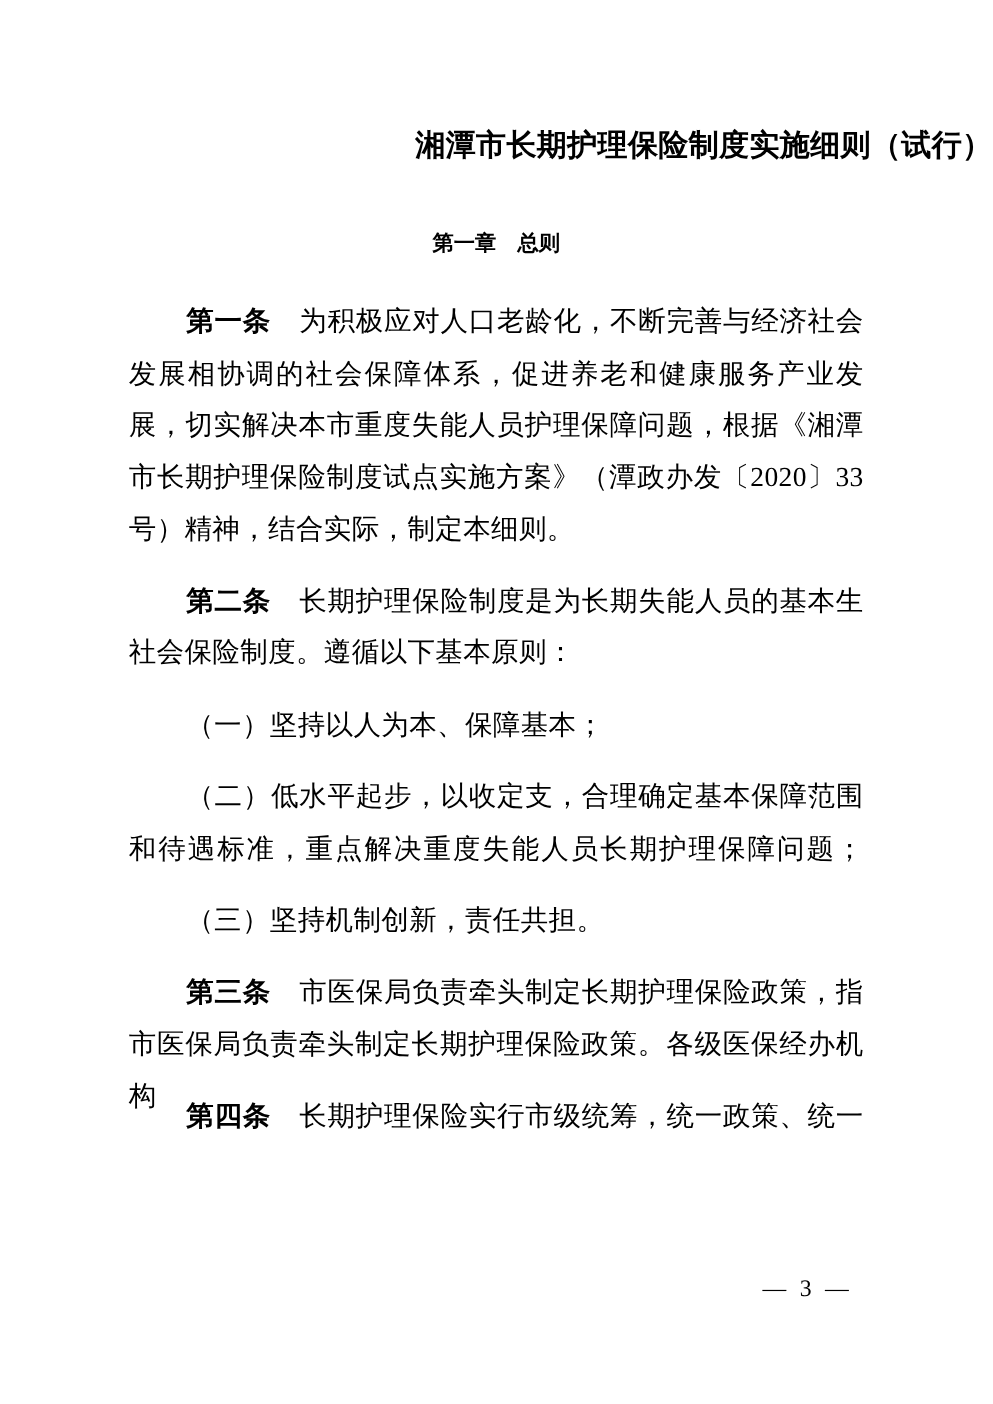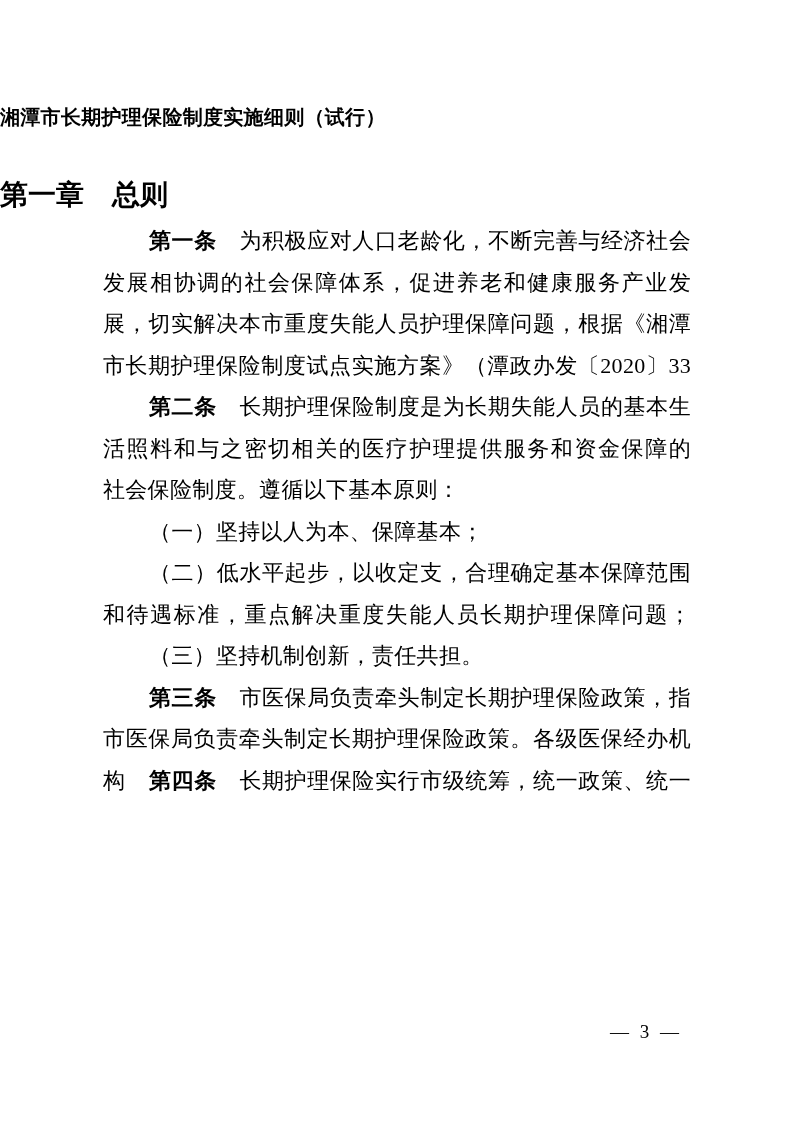--- a/index.html
+++ b/index.html
@@ -15,34 +15,35 @@
     background: #ffffff;
     color: #000000;
     overflow: hidden;
   }
   .doc-title {
     position: absolute;
     top: 97px;
     left: 0;
     right: 0;
     margin: 0;
-    text-align: left;
-    font-size: 20px;
+    text-align: right;
+    font-size: 24px;
     line-height: 40px;
     font-weight: 700;
     letter-spacing: 0.3px;
     font-family: Liberation Serif, serif;
   }
   .chapter {
     position: absolute;
     top: 180px;
     left: 0;
     right: 0;
     margin: 0;
-    font-size: 28px;
+    text-align: center;
+    font-size: 17px;
     line-height: 29px;
     font-weight: 700;
     font-family: "Liberation Sans", "DejaVu Sans", sans-serif;
   }
   .body-text {
     position: absolute;
     top: 220px;
     left: 103px;
     width: 588px;
   }
@@ -53,20 +54,21 @@
     white-space: nowrap;
     letter-spacing: 0.3px;
   }
   .line.fill {
     white-space: normal;
     text-align: justify;
     text-align-last: justify;
   }
   .line.indent {
     text-indent: 46px;
+    margin-top: 16px;
   }
   .line b.kw {
     font-weight: 700;
     font-family: "Liberation Sans", "DejaVu Sans", sans-serif;
   }
   .pagenum {
     position: absolute;
     top: 1020px;
     right: 112px;
     font-size: 19px;
@@ -81,22 +83,22 @@
 <div class="page">
   <h1 class="doc-title">湘潭市长期护理保险制度实施细则（试行）</h1>
 
   <h2 class="chapter">第一章　总则</h2>
 
   <div class="body-text" id="body-lines">
       <div class="line indent fill"><b class="kw">第一条</b><span>　为积极应对人口老龄化，不断完善与经济社会</span></div>
       <div class="line fill"><b class="kw"></b><span>发展相协调的社会保障体系，促进养老和健康服务产业发</span></div>
       <div class="line fill"><b class="kw"></b><span>展，切实解决本市重度失能人员护理保障问题，根据《湘潭</span></div>
       <div class="line fill"><b class="kw"></b><span>市长期护理保险制度试点实施方案》（潭政办发〔2020〕33</span></div>
+      <div class="line"><b class="kw"></b><span>号）精神，结合实际，制定本细则。</span></div>
       <div class="line indent fill"><b class="kw">第二条</b><span>　长期护理保险制度是为长期失能人员的基本生</span></div>
-      <div class="line fill"><b class="kw"></b><span>活照料和与之密切相关的医疗护理提供服务和资金保障的</span></div>
       <div class="line"><b class="kw"></b><span>社会保险制度。遵循以下基本原则：</span></div>
       <div class="line indent"><b class="kw"></b><span>（一）坚持以人为本、保障基本；</span></div>
       <div class="line indent fill"><b class="kw"></b><span>（二）低水平起步，以收定支，合理确定基本保障范围</span></div>
       <div class="line fill"><b class="kw"></b><span>和待遇标准，重点解决重度失能人员长期护理保障问题；</span></div>
       <div class="line indent"><b class="kw"></b><span>（三）坚持机制创新，责任共担。</span></div>
       <div class="line indent fill"><b class="kw">第三条</b><span>　市医保局负责牵头制定长期护理保险政策，指</span></div>
       <div class="line fill"><b class="kw"></b><span>市医保局负责牵头制定长期护理保险政策。各级医保经办机构</span></div>
       <div class="line indent fill"><b class="kw">第四条</b><span>　长期护理保险实行市级统筹，统一政策、统一</span></div>
     </div>
 

